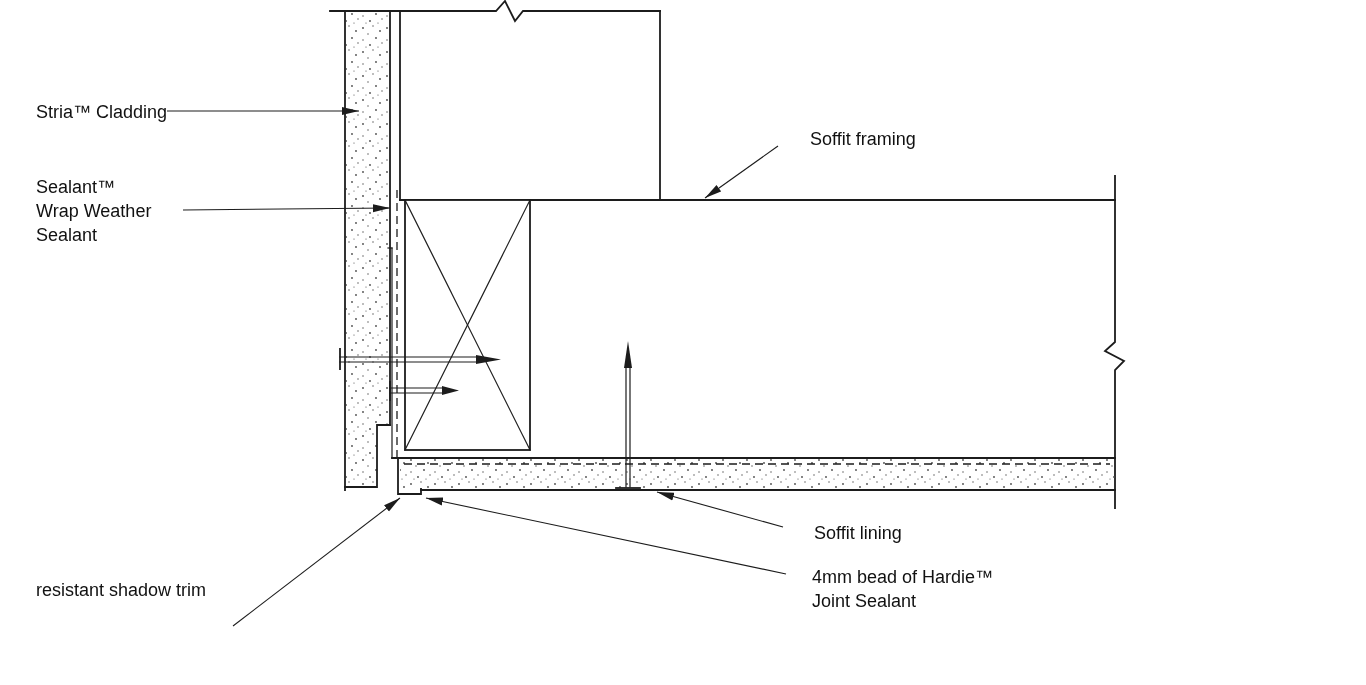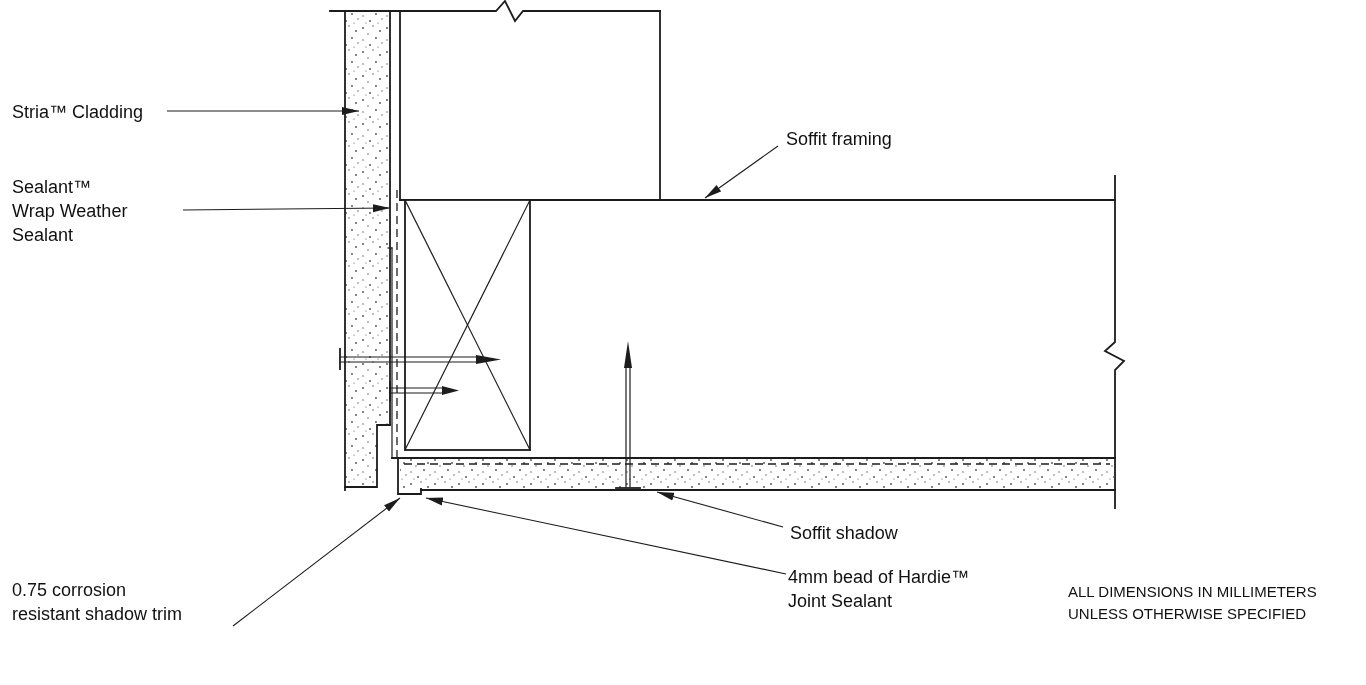--- a/index.html
+++ b/index.html
@@ -8,21 +8,21 @@
     position:relative;width:1366px;height:685px;background:var(--bg);
     font-family:"Liberation Sans","DejaVu Sans",sans-serif;color:#111;overflow:hidden;
   }
   .canvas svg{position:absolute;left:0;top:0;}
   .ln   {stroke:var(--line);stroke-width:1.8;fill:none;stroke-linecap:square;}
   .thin {stroke:var(--line);stroke-width:1.2;fill:none;stroke-linecap:square;}
   .dash {stroke:var(--line);stroke-width:1.3;fill:none;stroke-dasharray:8 5;}
   .box  {stroke:var(--line);stroke-width:1.8;fill:#ffffff;}
   .fillb{fill:var(--line);stroke:none;}
   .leader{stroke:var(--line);stroke-width:1.1;fill:none;marker-end:url(#arrow);}
-  .label{position:absolute;font-size:18px;line-height:24px;white-space:nowrap;}
+  .label{position:absolute;font-size:18px;line-height:24px;white-space:nowrap;margin-left:24px;}
   .note {position:absolute;font-size:15px;line-height:22px;white-space:nowrap;}
 </style>
 </head>
 <body>
 
 <div class="canvas">
 
   <svg width="1366" height="685" viewBox="0 0 1366 685">
     <defs>
       <pattern id="stipple" width="24" height="24" patternUnits="userSpaceOnUse">
@@ -114,30 +114,25 @@
   <div class="label" style="left:12px;top:100px">Stria™ Cladding</div>
 
   <div class="label" style="left:12px;top:175px">
     <div>Sealant™</div>
     <div>Wrap Weather</div>
     <div>Sealant</div>
   </div>
 
   <div class="label" style="left:786px;top:127px">Soffit framing</div>
 
-  <div class="label" style="left:790px;top:521px">Soffit shadow</div>
+  <div class="label" style="left:790px;top:521px">Soffit lining</div>
 
   <div class="label" style="left:788px;top:565px">
     <div>4mm bead of Hardie™</div>
     <div>Joint Sealant</div>
   </div>
 
   <div class="label" style="left:12px;top:578px">
-    <div>0.75 corrosion</div>
     <div>resistant shadow trim</div>
   </div>
 
-  <div class="note" style="left:1068px;top:581px">
-    <div>ALL DIMENSIONS IN MILLIMETERS</div>
-    <div>UNLESS OTHERWISE SPECIFIED</div>
-  </div>
 
 </div>
 
 </body></html>

